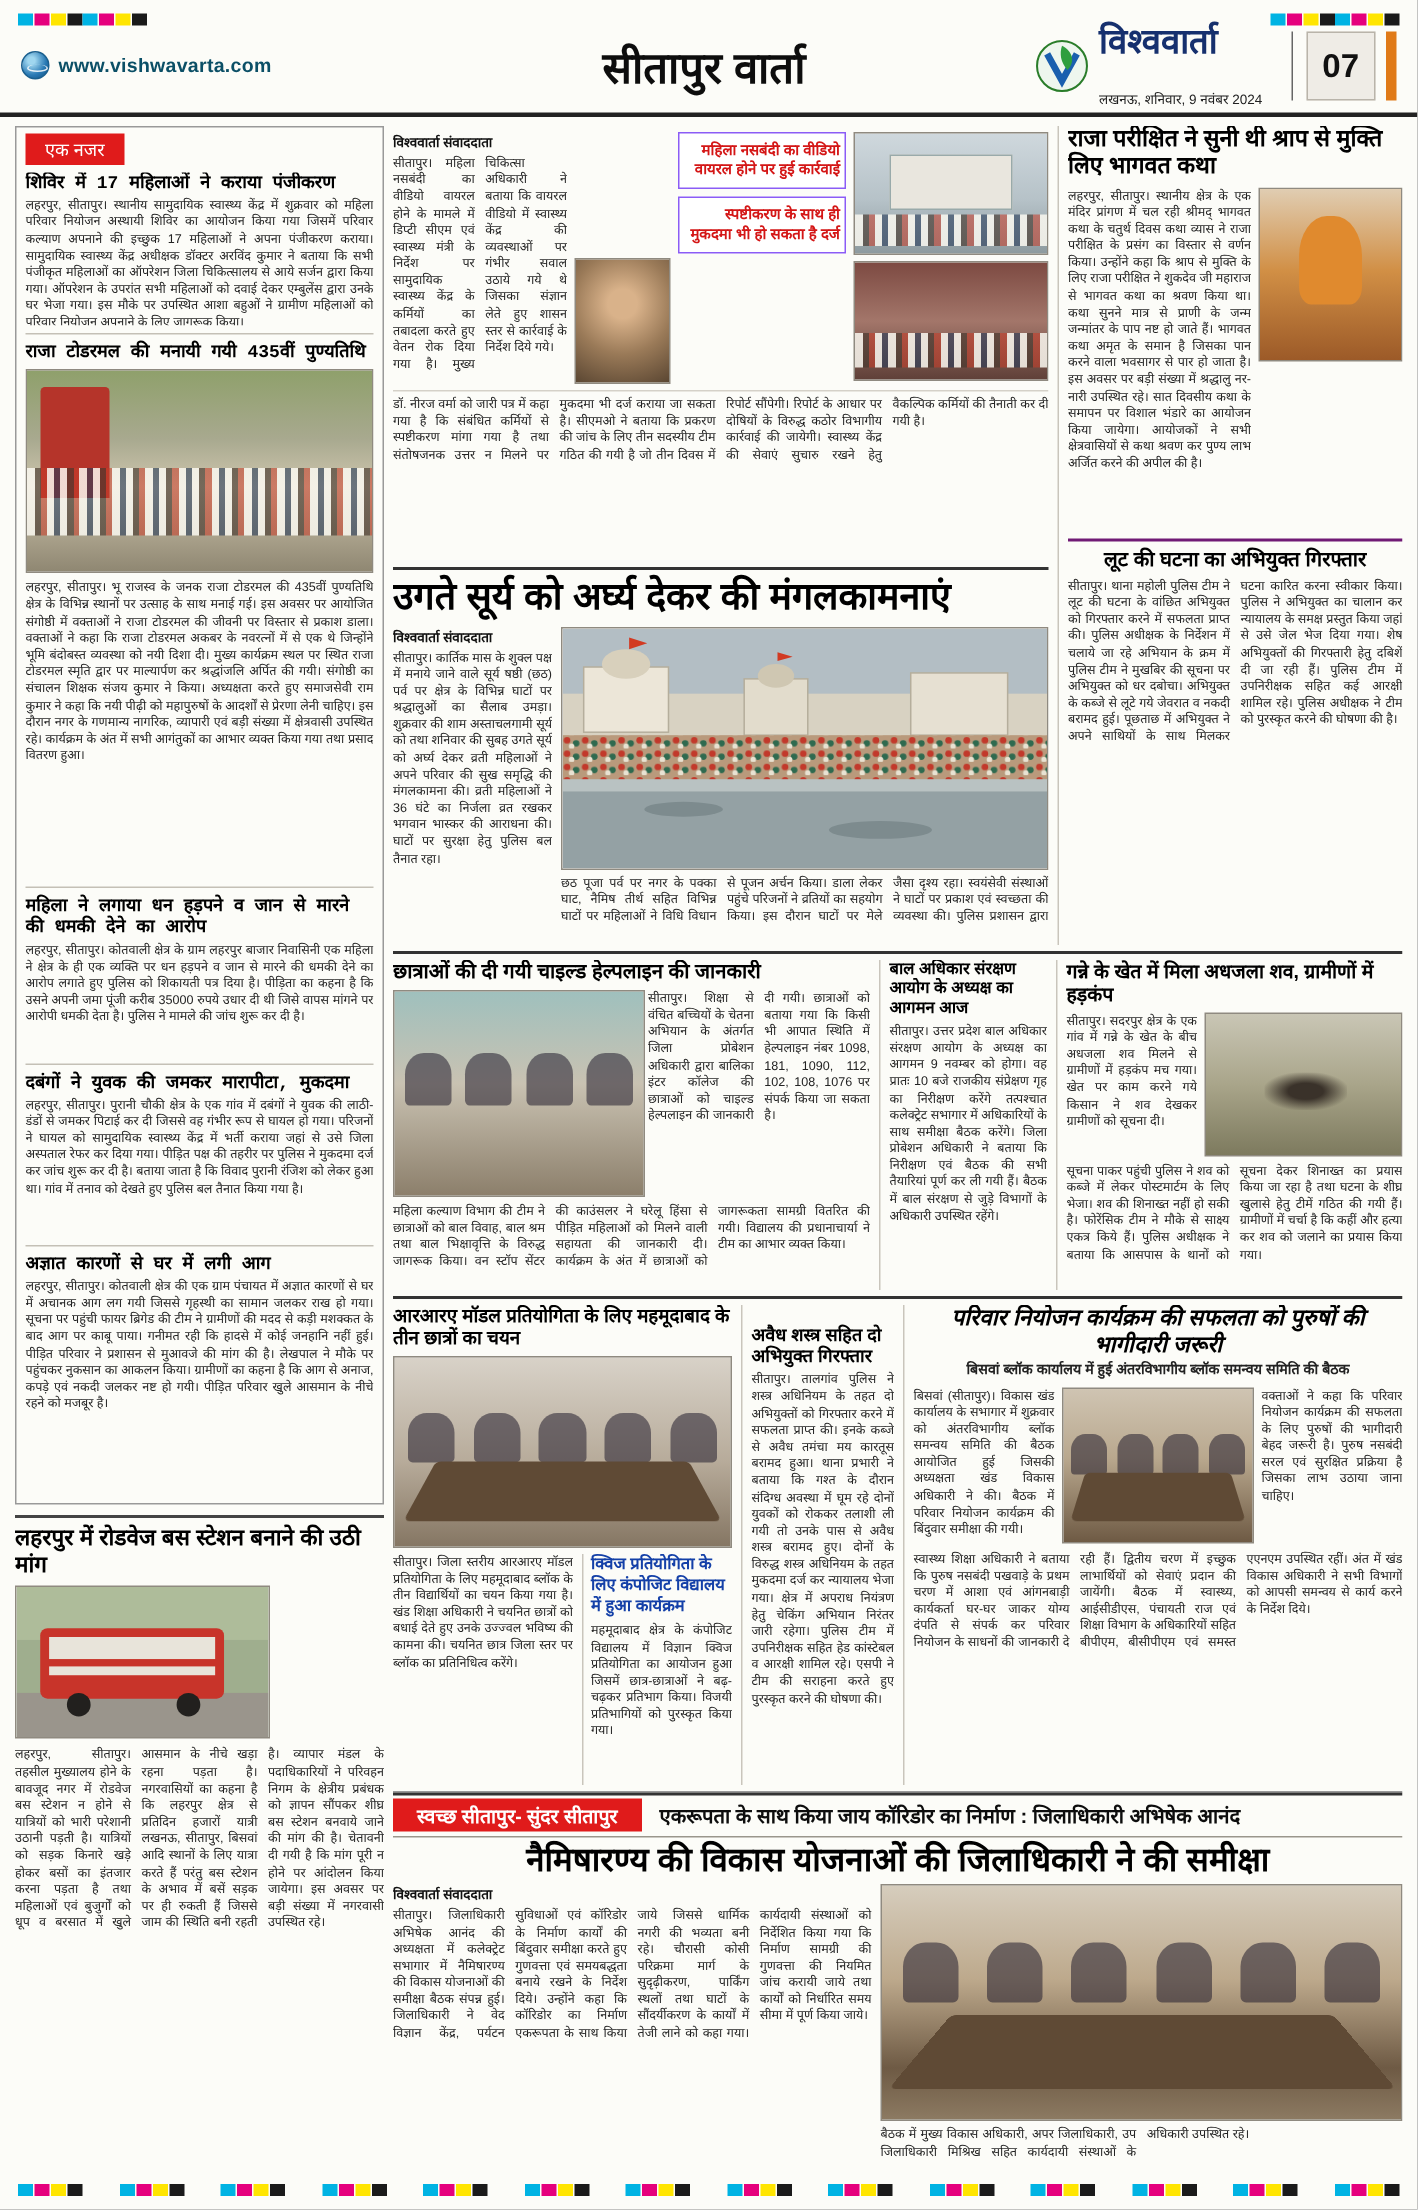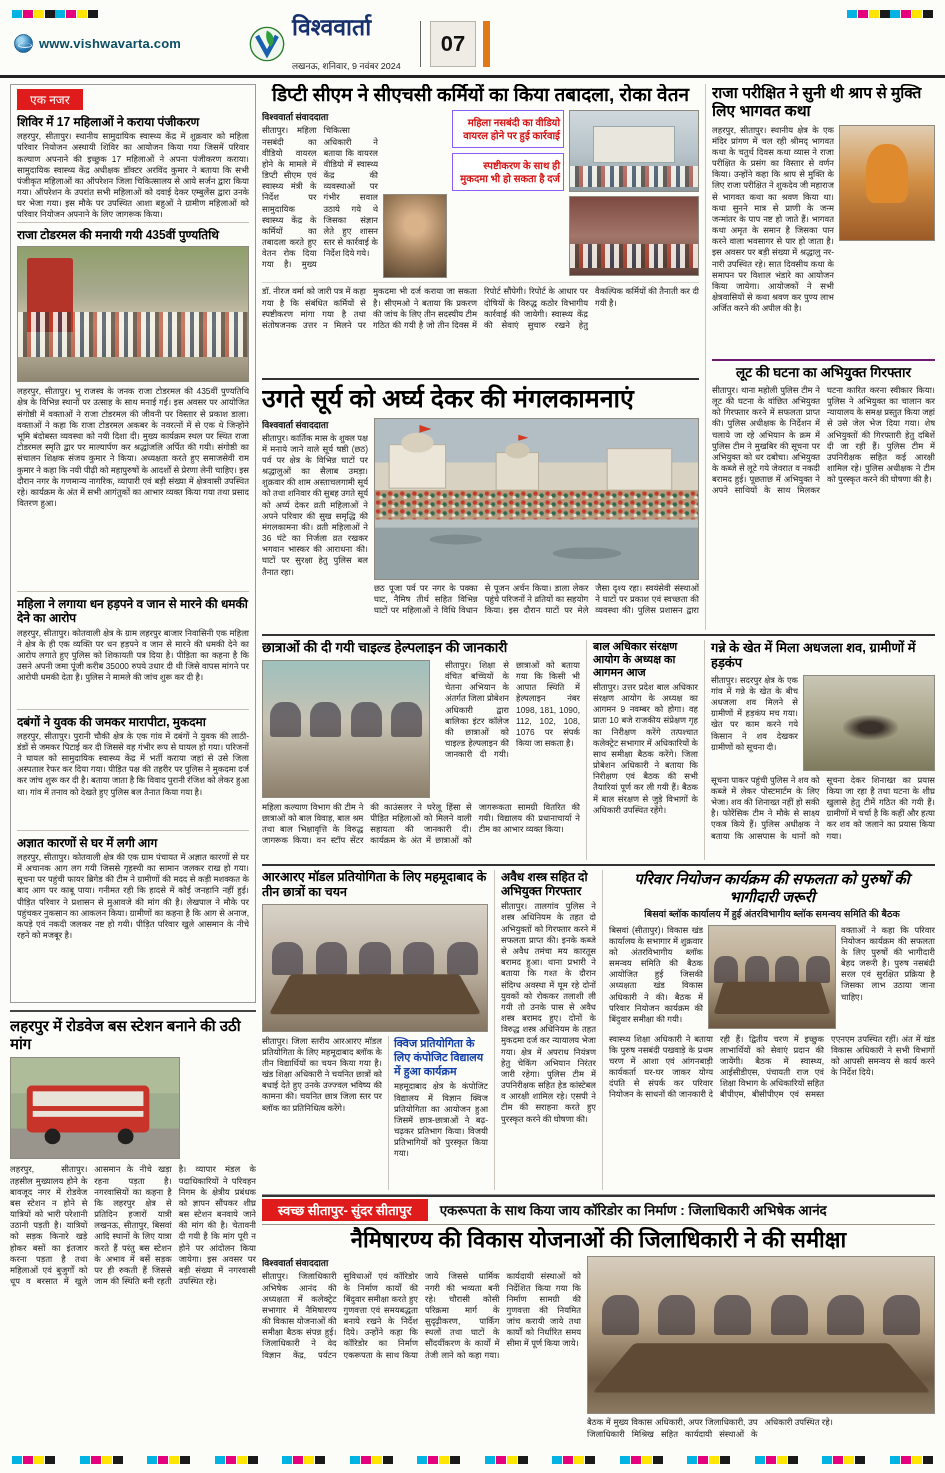--- a/index.html
+++ b/index.html
@@ -49,21 +49,21 @@
   .cols2 { columns:2; column-gap:7px; }
   .cols3 { columns:3; column-gap:7px; }
   .cols4 { columns:4; column-gap:7px; }
   .photo { border:1px solid #8f8a80; overflow:hidden; position:relative; flex:none; }
 
   
   .nazar-box { border:1px solid #999; padding:5px 6px 4px; display:flex; flex-direction:column; overflow:hidden; }
   .ek-nazar { background:#e01b1b; color:#fff; font-weight:normal; font-size:12px; padding:2px 13px;
               align-self:flex-start; margin:-1px 0 5px; }
   .rail-art + .rail-art { border-top:1px solid #c4c0b6; margin-top:5px; padding-top:5px; }
-  .rail-hl { font-size:12px; }
+  .rail-hl { font-size:12px;font-family:Liberation Mono, monospace; }
   .rail-hl-lg { font-size:15px; }
 
   .crowd-band { position:absolute; left:0; right:0; height:34%; bottom:18%;
       background:repeating-linear-gradient(90deg, rgba(250,248,240,.85) 0 5px, rgba(70,55,45,.65) 5px 9px,
       rgba(200,60,40,.55) 9px 13px, rgba(250,248,240,.85) 13px 18px, rgba(40,60,90,.6) 18px 22px); }
 
   .red-box { border:1px solid #8b5cf6; color:#d41616; font-weight:bold; font-size:10px; text-align:right;
              padding:5px 3px; line-height:1.3; background:#fff; }
   .red-box + .red-box { margin-top:5px; }
 
@@ -107,20 +107,21 @@
           <span class="reg-sq" style="background: rgb(255, 229, 0);"></span>
           <span class="reg-sq" style="background: rgb(26, 26, 26);"></span>
         </span></span>
   </div>
 
   <header class="masthead">
     <div class="site">
       <span class="globe"></span>
       <span class="site-url">www.vishwavarta.com</span>
     </div>
+    <div class="section-title">सीतापुर वार्ता</div>
     <div class="brand-block">
       <svg class="brand-logo" viewBox="0 0 40 40">
         <circle cx="20" cy="20" r="18.5" fill="#eef6ee" stroke="#2a7d2a" stroke-width="1.5"></circle>
         <path d="M9 11 L20 31 L31 11" stroke="#1a5fae" stroke-width="5" fill="none"></path>
         <path d="M20 5 C28 9 30 17 24 23 C19 17 18 11 20 5 Z" fill="#2e9e3e"></path>
       </svg>
       <div class="brand-text">
         <span class="brand-name">विश्ववार्ता</span>
         <span class="brand-date">लखनऊ, शनिवार, 9 नवंबर 2024</span>
       </div>
@@ -187,21 +188,20 @@
         <div class="body cols3" style="height:290px;">लहरपुर, सीतापुर। तहसील मुख्यालय होने के बावजूद नगर में रोडवेज बस स्टेशन न होने से यात्रियों को भारी परेशानी उठानी पड़ती है। यात्रियों को सड़क किनारे खड़े होकर बसों का इंतजार करना पड़ता है तथा महिलाओं एवं बुजुर्गों को धूप व बरसात में खुले आसमान के नीचे खड़ा रहना पड़ता है। नगरवासियों का कहना है कि लहरपुर क्षेत्र से प्रतिदिन हजारों यात्री लखनऊ, सीतापुर, बिसवां आदि स्थानों के लिए यात्रा करते हैं परंतु बस स्टेशन के अभाव में बसें सड़क पर ही रुकती हैं जिससे जाम की स्थिति बनी रहती है। व्यापार मंडल के पदाधिकारियों ने परिवहन निगम के क्षेत्रीय प्रबंधक को ज्ञापन सौंपकर शीघ्र बस स्टेशन बनवाये जाने की मांग की है। चेतावनी दी गयी है कि मांग पूरी न होने पर आंदोलन किया जायेगा। इस अवसर पर बड़ी संख्या में नगरवासी उपस्थित रहे।</div>
       </article>
     </aside>
 
     <section class="main-area">
 
       <div class="band" style="height:548px;">
         <div style="flex:1; min-width:0; display:flex; flex-direction:column; gap:5px;">
 
           <article class="art" style="height:289px;">
-            <div class="hl" style="font-size:19px; text-align:center;">डिप्टी सीएम ने सीएचसी कर्मियों का किया तबादला, रोका वेतन</div>
             <div style="display:flex; gap:5px; margin-top:4px; height:168px;">
               <div style="flex:1; min-width:0;">
                 <div class="byline">विश्ववार्ता संवाददाता</div>
                 <div class="body cols2" style="height:150px;">सीतापुर। महिला नसबंदी का वीडियो वायरल होने के मामले में डिप्टी सीएम एवं स्वास्थ्य मंत्री के निर्देश पर सामुदायिक स्वास्थ्य केंद्र के कर्मियों का तबादला करते हुए वेतन रोक दिया गया है। मुख्य चिकित्सा अधिकारी ने बताया कि वायरल वीडियो में स्वास्थ्य केंद्र की व्यवस्थाओं पर गंभीर सवाल उठाये गये थे जिसका संज्ञान लेते हुए शासन स्तर से कार्रवाई के निर्देश दिये गये।</div>
               </div>
               <div class="photo" style="width:64px; height:84px; align-self:flex-end;
                    background:radial-gradient(circle at 50% 36%, #d9b28a 16%, #9a7a58 55%, #5a4632 100%);"></div>
               <div style="width:112px; flex:none;">
                 <div class="red-box">महिला नसबंदी का वीडियो वायरल होने पर हुई कार्रवाई</div>
                 <div class="red-box">स्पष्टीकरण के साथ ही मुकदमा भी हो सकता है दर्ज</div>
@@ -274,21 +274,21 @@
           <article class="art" style="height:268px; border-top:2px solid #701a75; padding-top:4px;">
             <div class="hl" style="font-size:13.5px; text-align:center;">लूट की घटना का अभियुक्त गिरफ्तार</div>
             <div class="body cols2" style="height:222px; margin-top:4px;">सीतापुर। थाना महोली पुलिस टीम ने लूट की घटना के वांछित अभियुक्त को गिरफ्तार करने में सफलता प्राप्त की। पुलिस अधीक्षक के निर्देशन में चलाये जा रहे अभियान के क्रम में पुलिस टीम ने मुखबिर की सूचना पर अभियुक्त को धर दबोचा। अभियुक्त के कब्जे से लूटे गये जेवरात व नकदी बरामद हुई। पूछताछ में अभियुक्त ने अपने साथियों के साथ मिलकर घटना कारित करना स्वीकार किया। पुलिस ने अभियुक्त का चालान कर न्यायालय के समक्ष प्रस्तुत किया जहां से उसे जेल भेज दिया गया। शेष अभियुक्तों की गिरफ्तारी हेतु दबिशें दी जा रही हैं। पुलिस टीम में उपनिरीक्षक सहित कई आरक्षी शामिल रहे। पुलिस अधीक्षक ने टीम को पुरस्कृत करने की घोषणा की है।</div>
           </article>
         </div>
       </div>
 
       <div class="band" style="height:226px; border-top:2px solid #333; padding-top:4px;">
         <article class="art" style="width:318px; flex:none;">
           <div class="hl" style="font-size:13.5px;">छात्राओं की दी गयी चाइल्ड हेल्पलाइन की जानकारी</div>
-          <div style="display:flex; gap:15px; margin-top:4px; height:138px;">
+          <div style="display:flex; gap:2px; margin-top:4px; height:138px;">
             <div class="photo" style="width:168px; height:138px; background:linear-gradient(180deg,#9fc0bd 0%,#c9c2b2 45%,#8c7f6b 100%);">
               <div class="fig-row">
                   <span></span>
                   <span></span>
                   <span></span>
                   <span></span>
                 </div>
             </div>
             <div class="body cols2" style="flex:1; height:138px;">सीतापुर। शिक्षा से वंचित बच्चियों के चेतना अभियान के अंतर्गत जिला प्रोबेशन अधिकारी द्वारा बालिका इंटर कॉलेज की छात्राओं को चाइल्ड हेल्पलाइन की जानकारी दी गयी। छात्राओं को बताया गया कि किसी भी आपात स्थिति में हेल्पलाइन नंबर 1098, 181, 1090, 112, 102, 108, 1076 पर संपर्क किया जा सकता है।</div>
           </div>
@@ -328,21 +328,21 @@
           <div style="display:flex; gap:6px; height:154px;">
             <div class="body" style="flex:1;">सीतापुर। जिला स्तरीय आरआरए मॉडल प्रतियोगिता के लिए महमूदाबाद ब्लॉक के तीन विद्यार्थियों का चयन किया गया है। खंड शिक्षा अधिकारी ने चयनित छात्रों को बधाई देते हुए उनके उज्ज्वल भविष्य की कामना की। चयनित छात्र जिला स्तर पर ब्लॉक का प्रतिनिधित्व करेंगे।</div>
             <div style="width:100px; flex:none; border-left:1px solid #c9c5bc; padding-left:5px;">
               <div class="blue-subhl">क्विज प्रतियोगिता के लिए कंपोजिट विद्यालय में हुआ कार्यक्रम</div>
               <div class="body" style="height:92px; margin-top:3px;">महमूदाबाद क्षेत्र के कंपोजिट विद्यालय में विज्ञान क्विज प्रतियोगिता का आयोजन हुआ जिसमें छात्र-छात्राओं ने बढ़-चढ़कर प्रतिभाग किया। विजयी प्रतिभागियों को पुरस्कृत किया गया।</div>
             </div>
           </div>
         </article>
 
         <article class="art" style="width:102px; flex:none;">
-          <div class="hl" style="font-size:12px;">अवैध शस्त्र सहित दो अभियुक्त गिरफ्तार</div>
+          <div class="hl" style="font-size:12px;margin-top:13px;">अवैध शस्त्र सहित दो अभियुक्त गिरफ्तार</div>
           <div class="body" style="height:268px; margin-top:3px;">सीतापुर। तालगांव पुलिस ने शस्त्र अधिनियम के तहत दो अभियुक्तों को गिरफ्तार करने में सफलता प्राप्त की। इनके कब्जे से अवैध तमंचा मय कारतूस बरामद हुआ। थाना प्रभारी ने बताया कि गश्त के दौरान संदिग्ध अवस्था में घूम रहे दोनों युवकों को रोककर तलाशी ली गयी तो उनके पास से अवैध शस्त्र बरामद हुए। दोनों के विरुद्ध शस्त्र अधिनियम के तहत मुकदमा दर्ज कर न्यायालय भेजा गया। क्षेत्र में अपराध नियंत्रण हेतु चेकिंग अभियान निरंतर जारी रहेगा। पुलिस टीम में उपनिरीक्षक सहित हेड कांस्टेबल व आरक्षी शामिल रहे। एसपी ने टीम की सराहना करते हुए पुरस्कृत करने की घोषणा की।</div>
         </article>
 
         <article class="art" style="flex:1; min-width:0;">
           <div class="hl" style="font-size:15px; text-align:center;font-style:italic;">परिवार नियोजन कार्यक्रम की सफलता को पुरुषों की भागीदारी जरूरी</div>
           <div class="hl" style="font-size:9.5px; text-align:center; margin-top:3px; color:#222;">बिसवां ब्लॉक कार्यालय में हुई अंतरविभागीय ब्लॉक समन्वय समिति की बैठक</div>
           <div style="display:flex; gap:5px; margin-top:5px; height:104px;">
             <div class="body" style="flex:1;">बिसवां (सीतापुर)। विकास खंड कार्यालय के सभागार में शुक्रवार को अंतरविभागीय ब्लॉक समन्वय समिति की बैठक आयोजित हुई जिसकी अध्यक्षता खंड विकास अधिकारी ने की। बैठक में परिवार नियोजन कार्यक्रम की बिंदुवार समीक्षा की गयी।</div>
             <div class="photo" style="width:128px; height:104px; background:linear-gradient(180deg,#cfc4b2 0%,#b9a88e 45%,#6e5a44 100%);">
               <div class="fig-row">

